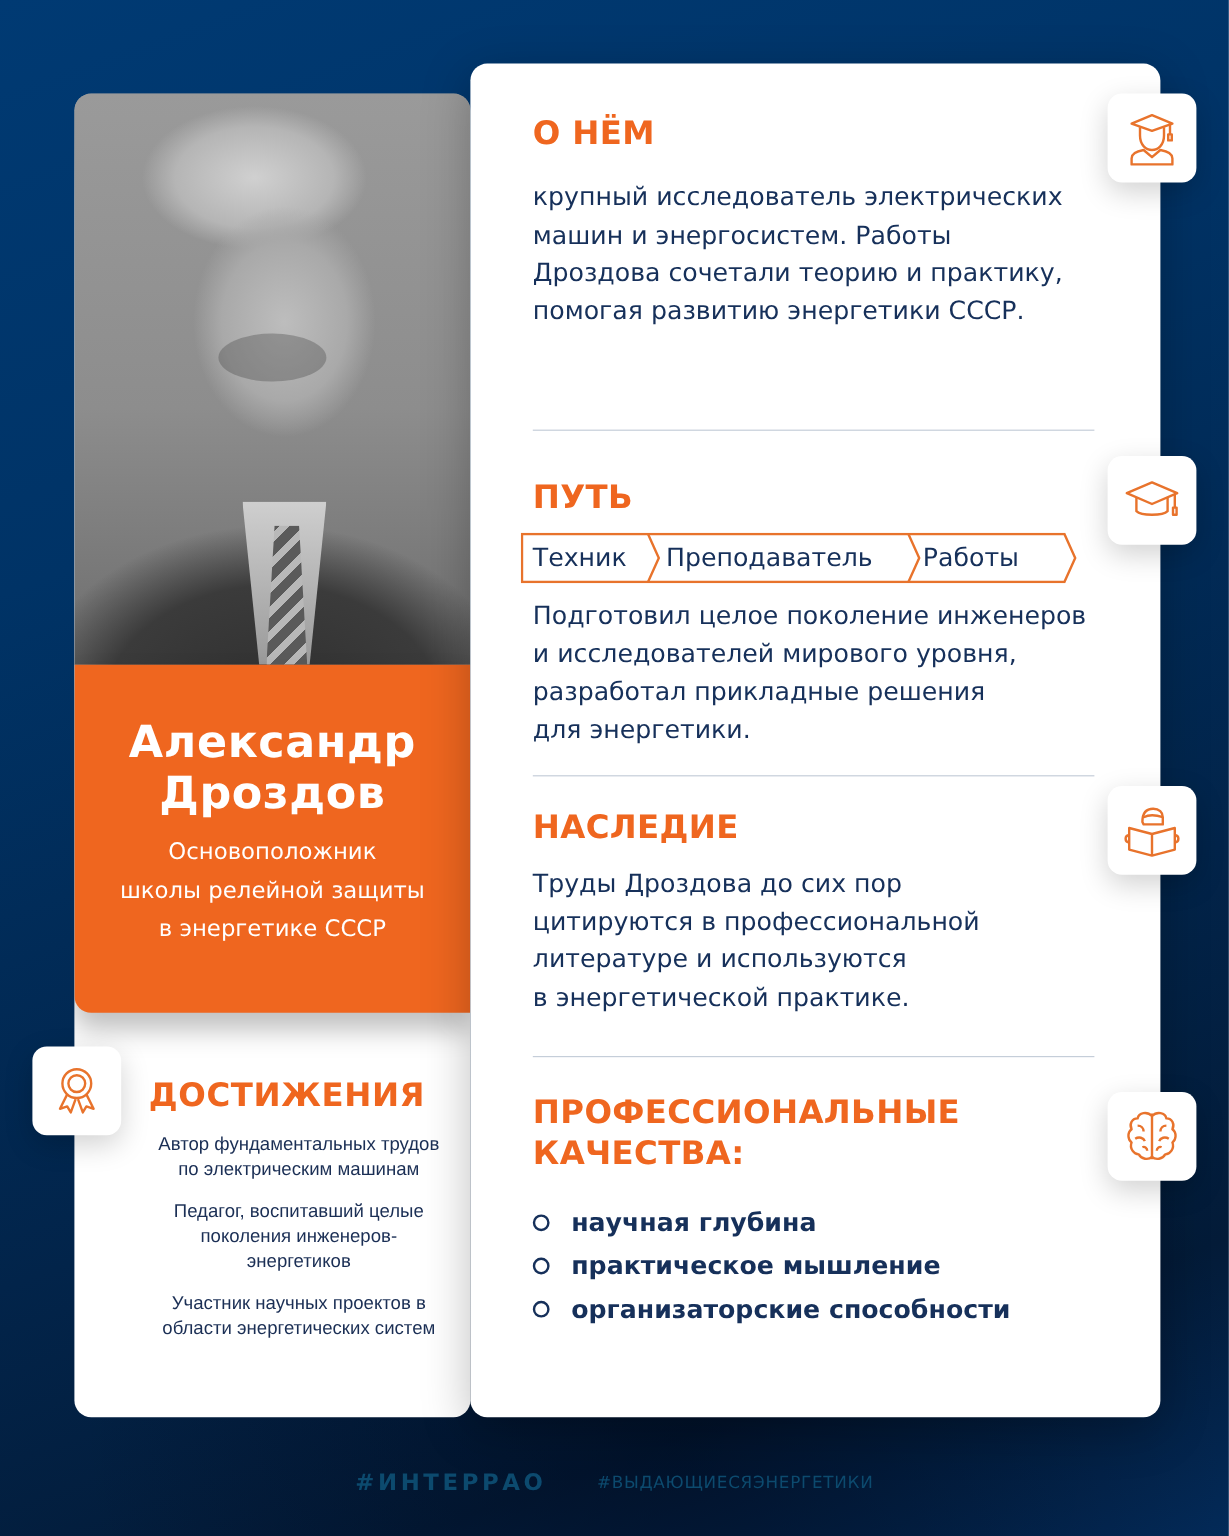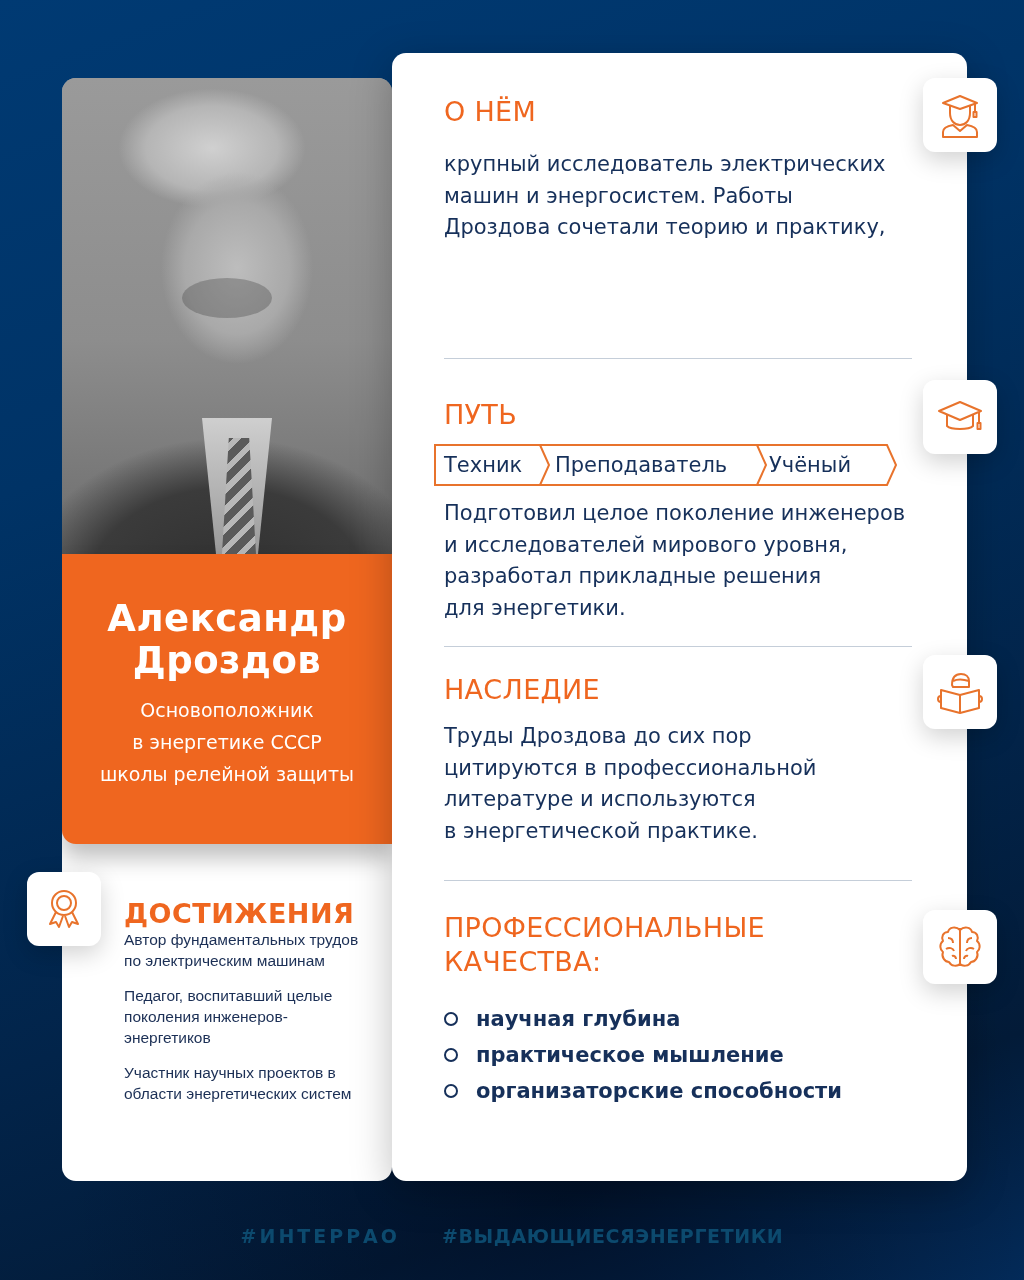--- a/index.html
+++ b/index.html
@@ -60,36 +60,36 @@
     margin-top: 12px; color: #ffffff;
     font-size: 19px; line-height: 32px;
   }
   .achievements {
     position: absolute; left: 62px; top: 820px; width: 250px;
   }
   .achievements .title {
     font-weight: bold; color: #ef661f;
     font-size: 27px; letter-spacing: 0.5px;
   }
-  .achievements .items { margin-top: 0; }
+  .achievements .items { margin-top: 14px; text-align: center; }
   .achievements .item {
     font-family: "Liberation Sans", sans-serif;
     color: #1b2f55; font-size: 15.5px; line-height: 21px;
     margin-bottom: 14px;
   }
 
   
   .right-card {
     position: absolute; left: 392px; top: 53px; width: 575px; height: 1128px;
     background: #ffffff; border-radius: 14px;
     box-shadow: 0 10px 40px rgba(0,0,0,0.25);
   }
   .section { position: absolute; left: 52px; width: 480px; }
   .section .h {
-    font-weight: normal; color: #ef661f;
+    font-weight: bold; color: #ef661f;
     font-size: 27px; line-height: 34px; letter-spacing: 0.3px;
   }
   .section .p {
     color: #16305a; font-size: 21px; line-height: 31.5px;
   }
   .divider {
     position: absolute; left: 52px; width: 468px; height: 1px; background: #c5ced9;
   }
   .path-chain {
     position: relative; margin-top: 12px; height: 44px; width: 460px;
@@ -115,42 +115,42 @@
   }
   .tile svg { width: 50px; height: 50px; }
 
   
   .footer {
     position: absolute; left: 0; top: 1218px; width: 1024px; height: 36px;
     display: flex; justify-content: center; align-items: center; gap: 42px;
     color: #0c4a6e;
   }
   .footer .tag1 { font-weight: bold; font-size: 19px; letter-spacing: 3px; }
-  .footer .tag2 { font-size: 19px; letter-spacing: 0.6px; font-weight: bold; }
+  .footer .tag2 { font-size: 14px; letter-spacing: 0.6px; }
 </style>
 </head>
 <body>
 
 <div class="bg-shade"></div>
 
 <div class="left-card">
   <div class="portrait">
     <div class="face-shadow"></div>
     <div class="collar"></div>
     <div class="tie"></div>
   </div>
   <div class="name-card">
     <div class="name">
       <div>Александр</div>
       <div>Дроздов</div>
     </div>
     <div class="role">
       <div>Основоположник</div>
+      <div>школы релейной защиты</div>
       <div>в энергетике СССР</div>
-      <div>школы релейной защиты</div>
     </div>
   </div>
   <div class="achievements">
     <div class="title">ДОСТИЖЕНИЯ</div>
     <div class="items">
       <div class="item">Автор фундаментальных трудов по электрическим машинам</div>
       <div class="item">Педагог, воспитавший целые поколения инженеров-энергетиков</div>
       <div class="item">Участник научных проектов в области энергетических систем</div>
     </div>
   </div>
@@ -166,36 +166,37 @@
 </div>
 
 <div class="right-card">
 
   <div class="section" style="top:42px;">
     <div class="h">О НЁМ</div>
     <div class="p" style="margin-top:20px;">
       <div>крупный исследователь электрических</div>
       <div>машин и энергосистем. Работы</div>
       <div>Дроздова сочетали теорию и практику,</div>
+      <div>помогая развитию энергетики СССР.</div>
     </div>
   </div>
 
   <div class="divider" style="top:305px;"></div>
 
   <div class="section" style="top:345px;">
     <div class="h">ПУТЬ</div>
     <div class="path-chain">
       <svg width="470" height="42" viewBox="0 0 470 42" fill="none" stroke="#e8732c" stroke-width="2">
         <path d="M1 1 L453 1 L462 21 L453 41 L1 41 Z"></path>
         <path d="M106 1 L115 21 L106 41"></path>
         <path d="M323 1 L332 21 L323 41"></path>
       </svg>
       <div class="path-step" style="left:0px;">Техник</div>
       <div class="path-step" style="left:111px;">Преподаватель</div>
-      <div class="path-step" style="left:325px;">Учёный</div>
+      <div class="path-step" style="left:325px;">Работы</div>
     </div>
     <div class="p" style="margin-top:10px;">
       <div>Подготовил целое поколение инженеров</div>
       <div>и исследователей мирового уровня,</div>
       <div>разработал прикладные решения</div>
       <div>для энергетики.</div>
     </div>
   </div>
 
   <div class="divider" style="top:593px;"></div>

